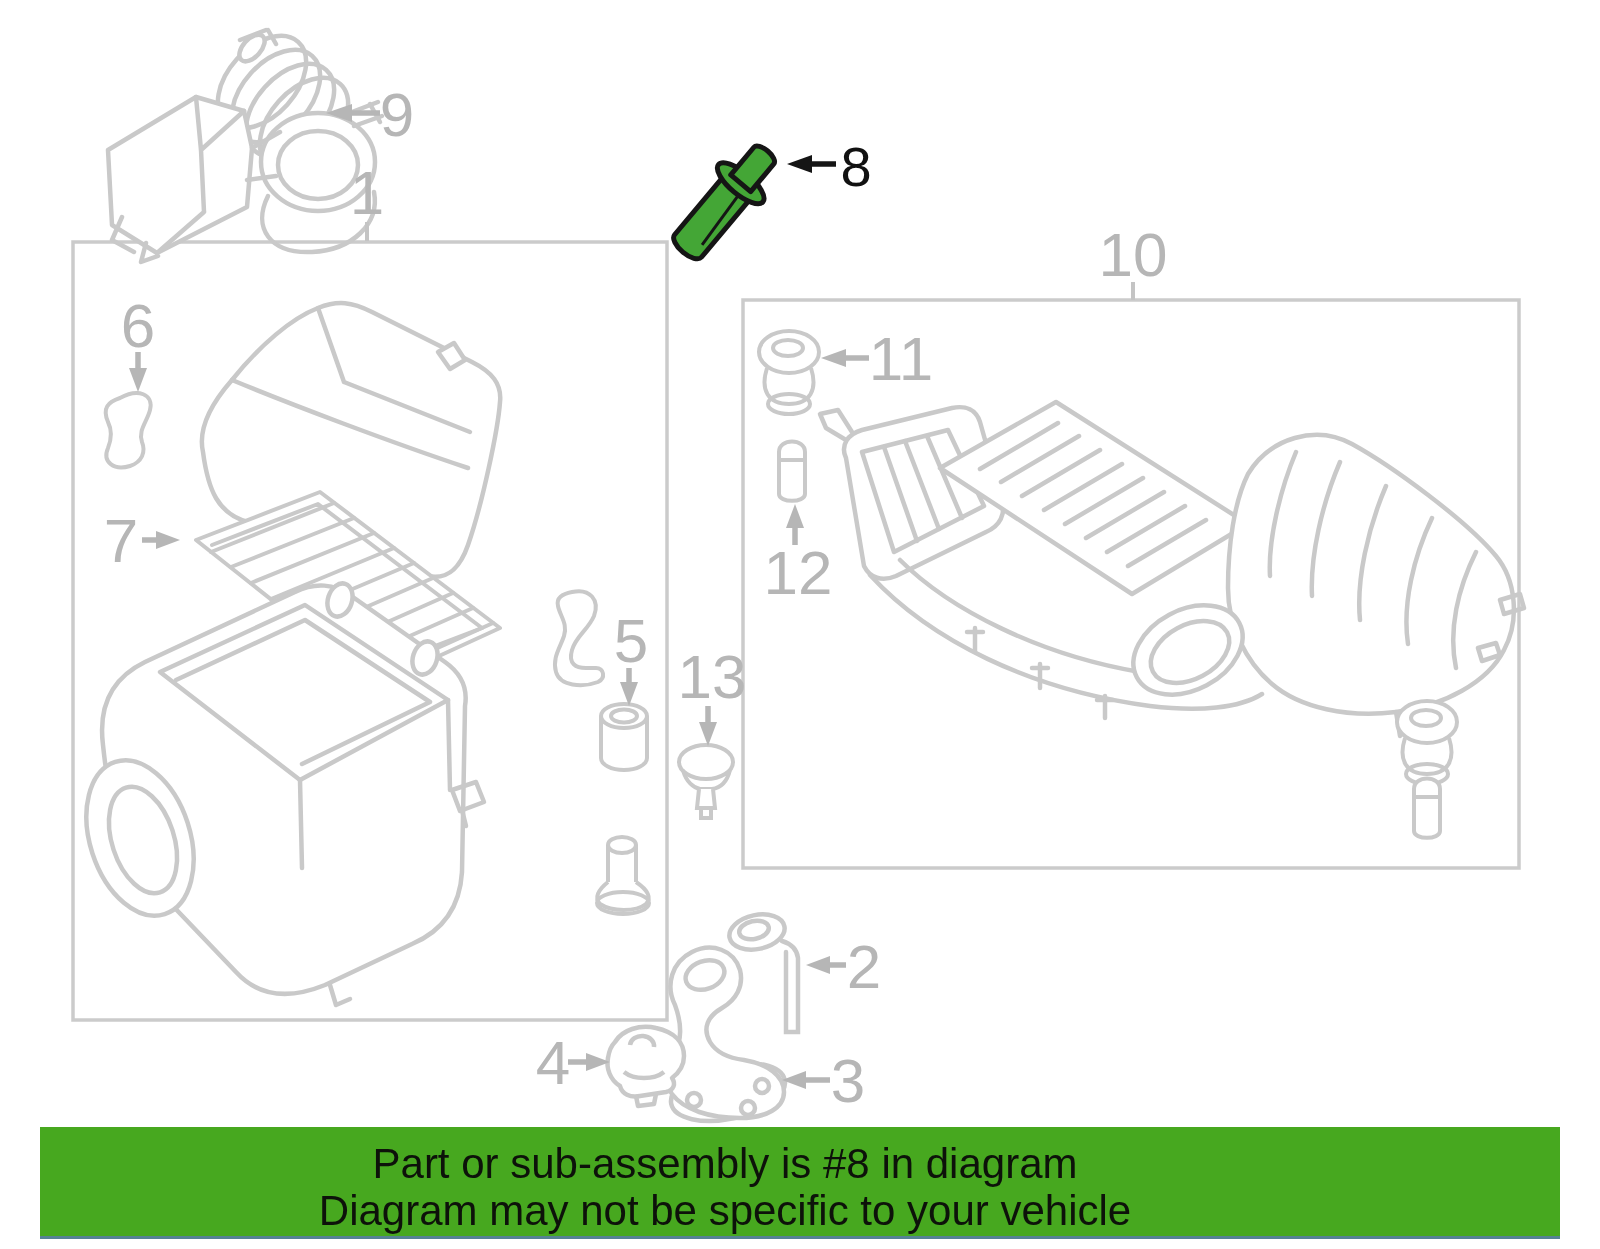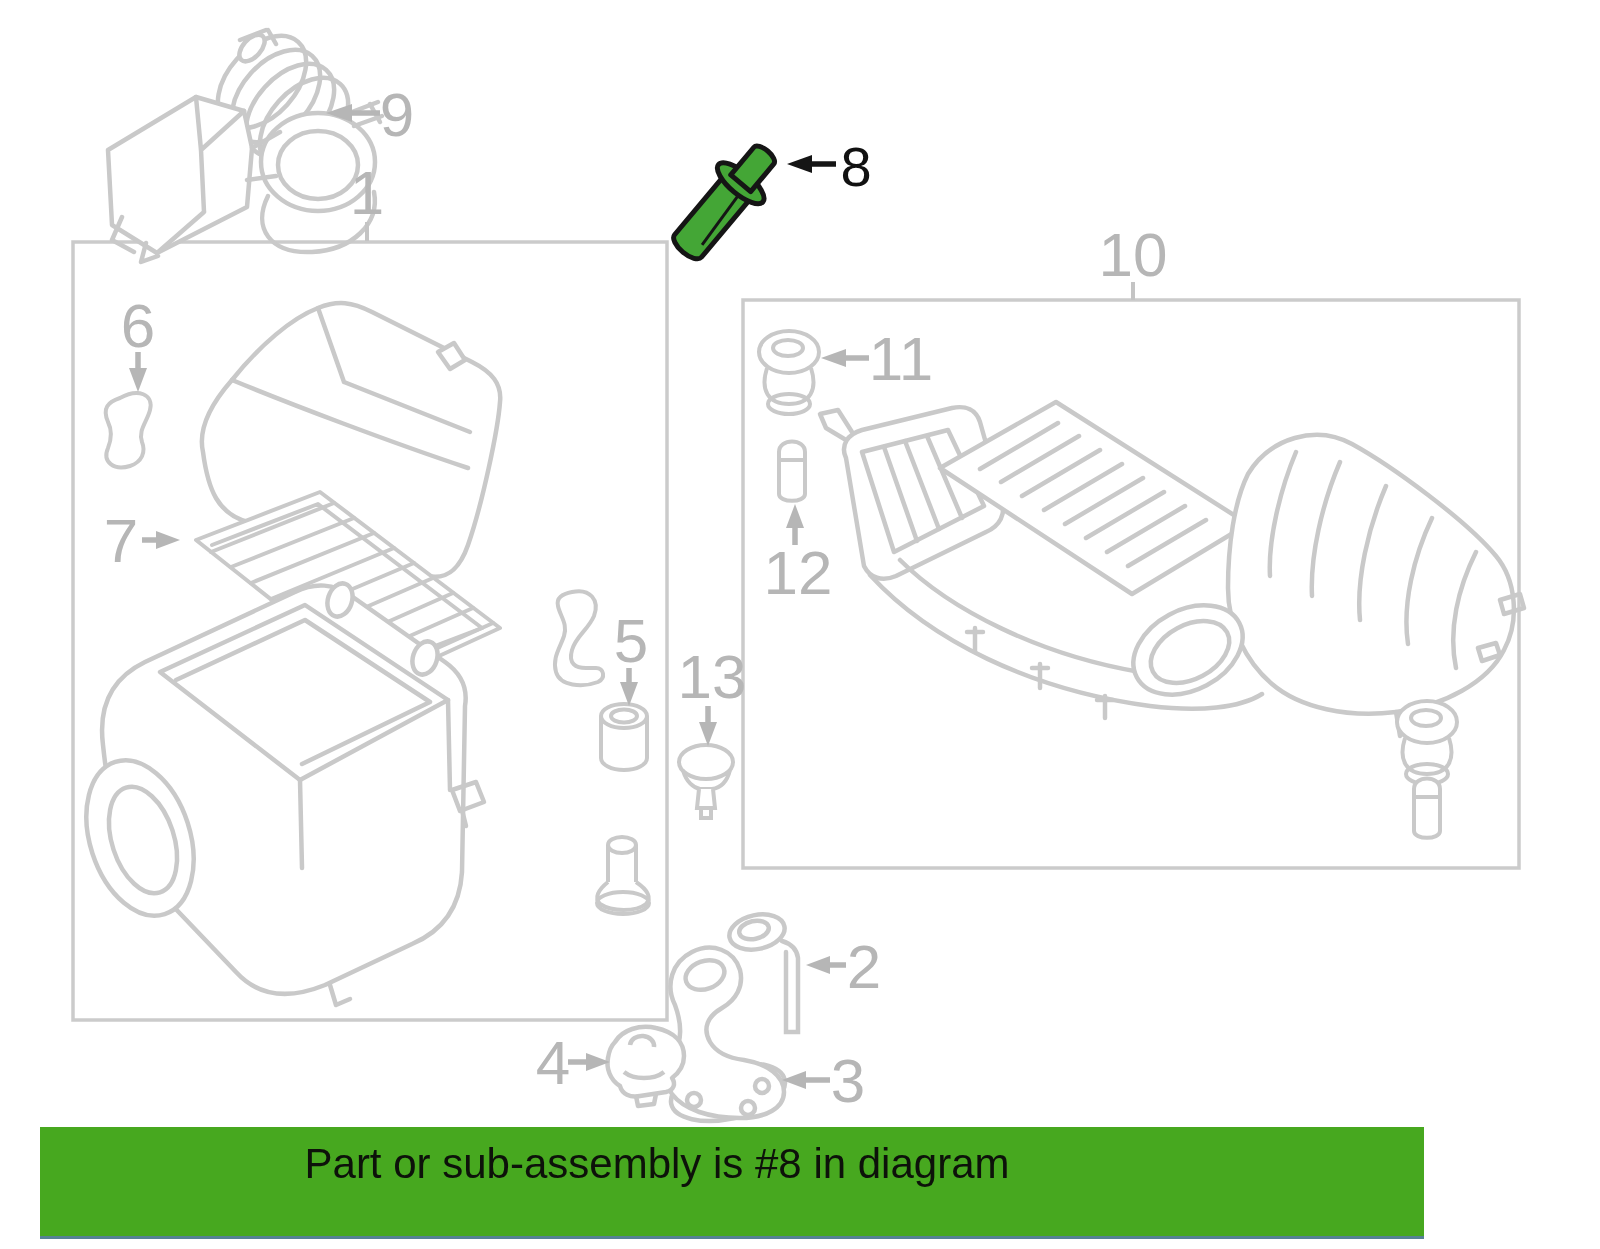--- a/index.html
+++ b/index.html
@@ -2,21 +2,21 @@
 <html><head>
 <meta charset="utf-8">
 <style>
   html,body{margin:0;padding:0;background:#ffffff;}
   .stage{position:relative;width:1600px;height:1249px;background:#ffffff;overflow:hidden;
          font-family:"Liberation Sans",sans-serif;}
   .stage svg{position:absolute;left:0;top:0;}
   svg text{font-family:"Liberation Sans",sans-serif;}
   .callout{fill:#b6b6b6;font-size:62px;}
   .callout-dark{fill:#111111;font-size:56px;}
-  .banner{position:absolute;left:40px;top:1127px;width:1384px;height:112px;
+  .banner{position:absolute;left:40px;top:1127px;width:1520px;height:112px;
           background:#47a81f;border-bottom:3px solid #568293;box-sizing:border-box;}
   .banner-text{padding:13px 150px 0 0;text-align:center;
                font-size:42px;line-height:47px;color:#0d120a;}
 </style>
 </head>
 <body>
 
 <div class="stage">
 <svg width="1600" height="1249" viewBox="0 0 1600 1249" xmlns="http://www.w3.org/2000/svg">
 
@@ -219,15 +219,16 @@
     <text class="callout" x="864" y="988">2</text>
     <text class="callout" x="848" y="1102">3</text>
     <text class="callout" x="553" y="1084">4</text>
     <text class="callout-dark" x="856" y="186">8</text>
   </g>
 </svg>
 
   <div class="banner">
     <div class="banner-text">
       <div>Part or sub-assembly is #8 in diagram</div>
+      <div>Diagram may not be specific to your vehicle</div>
     </div>
   </div>
 </div>
 
 </body></html>

